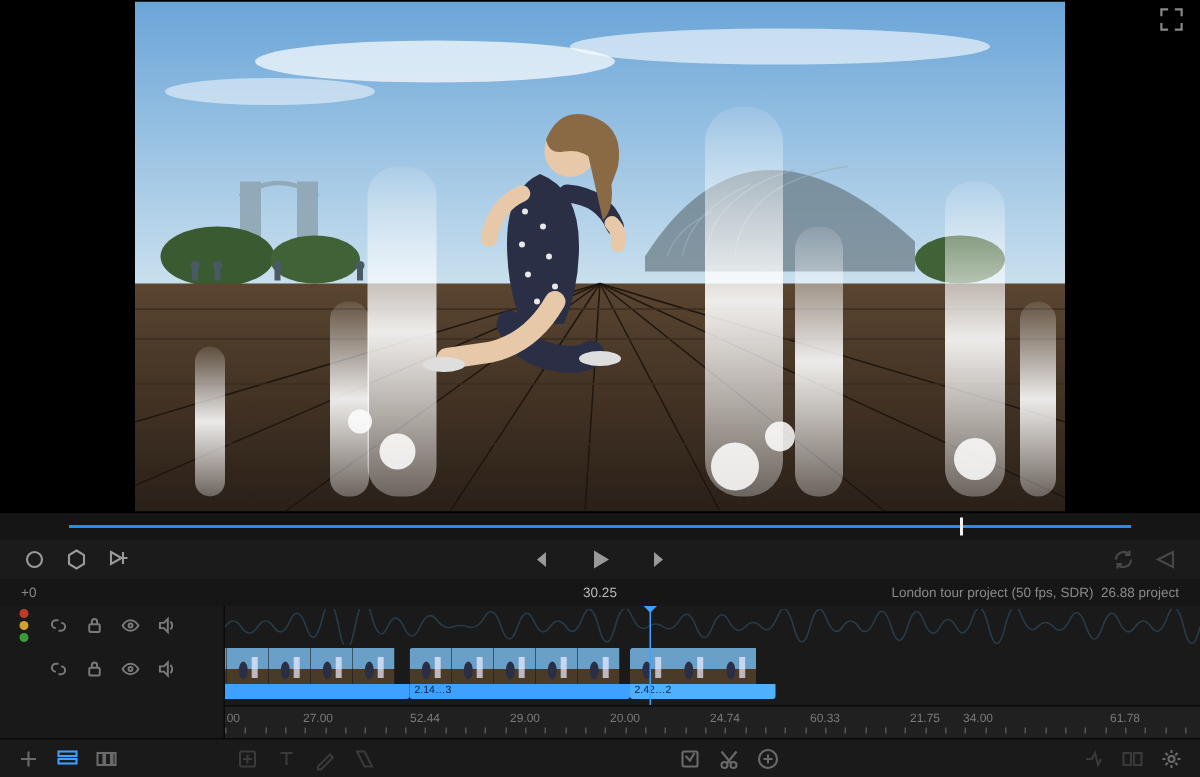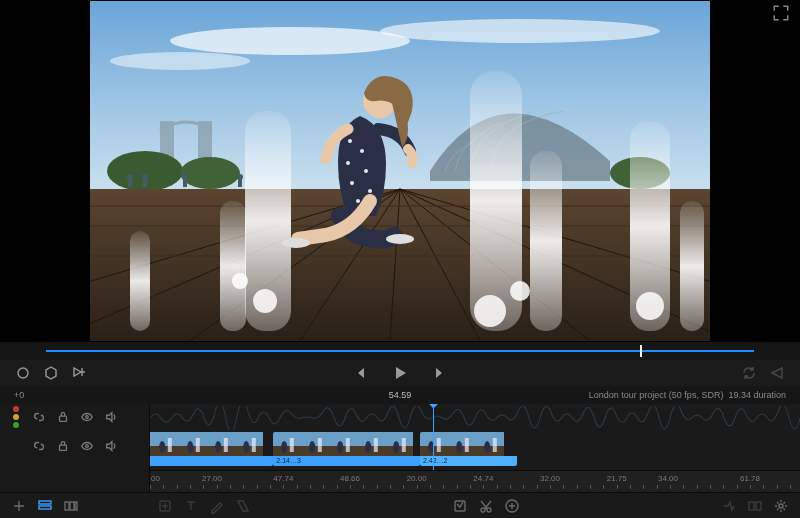--- a/index.html
+++ b/index.html
@@ -237,23 +237,23 @@
       </div>
     <div class="icon-btn" style="opacity:.35">
         <svg viewBox="0 0 16 16">
           <path d="M3 8l10-5v10z"></path>
         </svg>
       </div>
   </div>
 
   <div class="info-row" style="position:relative;">
     <span class="plus-zero">+0</span>
-    <span class="info-time">54.59</span>
+    <span class="info-time">30.25</span>
     <span class="info-proj">
-      <span>London tour project</span>&nbsp;(<span>50 fps</span>,&nbsp;<span>SDR</span>)&nbsp;&nbsp;<span>19.34</span>&nbsp;<span>duration</span>
+      <span>London tour project</span>&nbsp;(<span>50 fps</span>,&nbsp;<span>SDR</span>)&nbsp;&nbsp;<span>26.88</span>&nbsp;<span>project</span>
     </span>
   </div>
 
   <div class="timeline-area">
 
     <div class="track-header">
       <div class="track-row short">
         <div class="dot-col">
           <span class="dot red"></span>
           <span class="dot yellow"></span>
@@ -406,57 +406,57 @@
             <div class="ruler-tick" style="left: 13.3333px;"></div>
             <div class="ruler-tick" style="left: 26.6667px;"></div>
             <div class="ruler-tick" style="left: 40px;"></div>
             <div class="ruler-tick" style="left: 53.3333px;"></div>
             <div class="ruler-label" style="left: 62px;">27.00</div>
             <div class="ruler-tick" style="left: 66.6667px;"></div>
             <div class="ruler-tick" style="left: 80px;"></div>
             <div class="ruler-tick" style="left: 93.3333px;"></div>
             <div class="ruler-tick" style="left: 106.667px;"></div>
             <div class="ruler-tick" style="left: 120px;"></div>
-            <div class="ruler-label" style="left: 133.333px;">47.74</div>
+            <div class="ruler-label" style="left: 133.333px;">52.44</div>
             <div class="ruler-tick" style="left: 133.333px;"></div>
             <div class="ruler-tick" style="left: 146.667px;"></div>
             <div class="ruler-tick" style="left: 160px;"></div>
             <div class="ruler-tick" style="left: 173.333px;"></div>
             <div class="ruler-tick" style="left: 186.667px;"></div>
-            <div class="ruler-label" style="left: 200px;">48.66</div>
+            <div class="ruler-label" style="left: 200px;">29.00</div>
             <div class="ruler-tick" style="left: 200px;"></div>
             <div class="ruler-tick" style="left: 213.333px;"></div>
             <div class="ruler-tick" style="left: 226.667px;"></div>
             <div class="ruler-tick" style="left: 240px;"></div>
             <div class="ruler-tick" style="left: 253.333px;"></div>
             <div class="ruler-label" style="left: 266.667px;">20.00</div>
             <div class="ruler-tick" style="left: 266.667px;"></div>
             <div class="ruler-tick" style="left: 280px;"></div>
             <div class="ruler-tick" style="left: 293.333px;"></div>
             <div class="ruler-tick" style="left: 306.667px;"></div>
             <div class="ruler-tick" style="left: 320px;"></div>
             <div class="ruler-label" style="left: 333.333px;">24.74</div>
             <div class="ruler-tick" style="left: 333.333px;"></div>
             <div class="ruler-tick" style="left: 346.667px;"></div>
             <div class="ruler-tick" style="left: 360px;"></div>
             <div class="ruler-tick" style="left: 373.333px;"></div>
             <div class="ruler-tick" style="left: 386.667px;"></div>
-            <div class="ruler-label" style="left: 400px;">32.00</div>
+            <div class="ruler-label" style="left: 400px;">60.33</div>
             <div class="ruler-tick" style="left: 400px;"></div>
             <div class="ruler-tick" style="left: 413.333px;"></div>
             <div class="ruler-tick" style="left: 426.667px;"></div>
             <div class="ruler-tick" style="left: 440px;"></div>
             <div class="ruler-tick" style="left: 453.333px;"></div>
             <div class="ruler-label" style="left: 466.667px;">21.75</div>
             <div class="ruler-tick" style="left: 466.667px;"></div>
             <div class="ruler-tick" style="left: 480px;"></div>
             <div class="ruler-tick" style="left: 493.333px;"></div>
             <div class="ruler-tick" style="left: 506.667px;"></div>
             <div class="ruler-tick" style="left: 520px;"></div>
-            <div class="ruler-label" style="left: 518px;">34.00</div>
+            <div class="ruler-label" style="left: 502px;">34.00</div>
             <div class="ruler-tick" style="left: 533.333px;"></div>
             <div class="ruler-tick" style="left: 546.667px;"></div>
             <div class="ruler-tick" style="left: 560px;"></div>
             <div class="ruler-tick" style="left: 573.333px;"></div>
             <div class="ruler-tick" style="left: 586.667px;"></div>
             <div class="ruler-label" style="left: 600px;">61.78</div>
             <div class="ruler-tick" style="left: 600px;"></div>
             <div class="ruler-tick" style="left: 613.333px;"></div>
             <div class="ruler-tick" style="left: 626.667px;"></div>
             <div class="ruler-tick" style="left: 640px;"></div>

